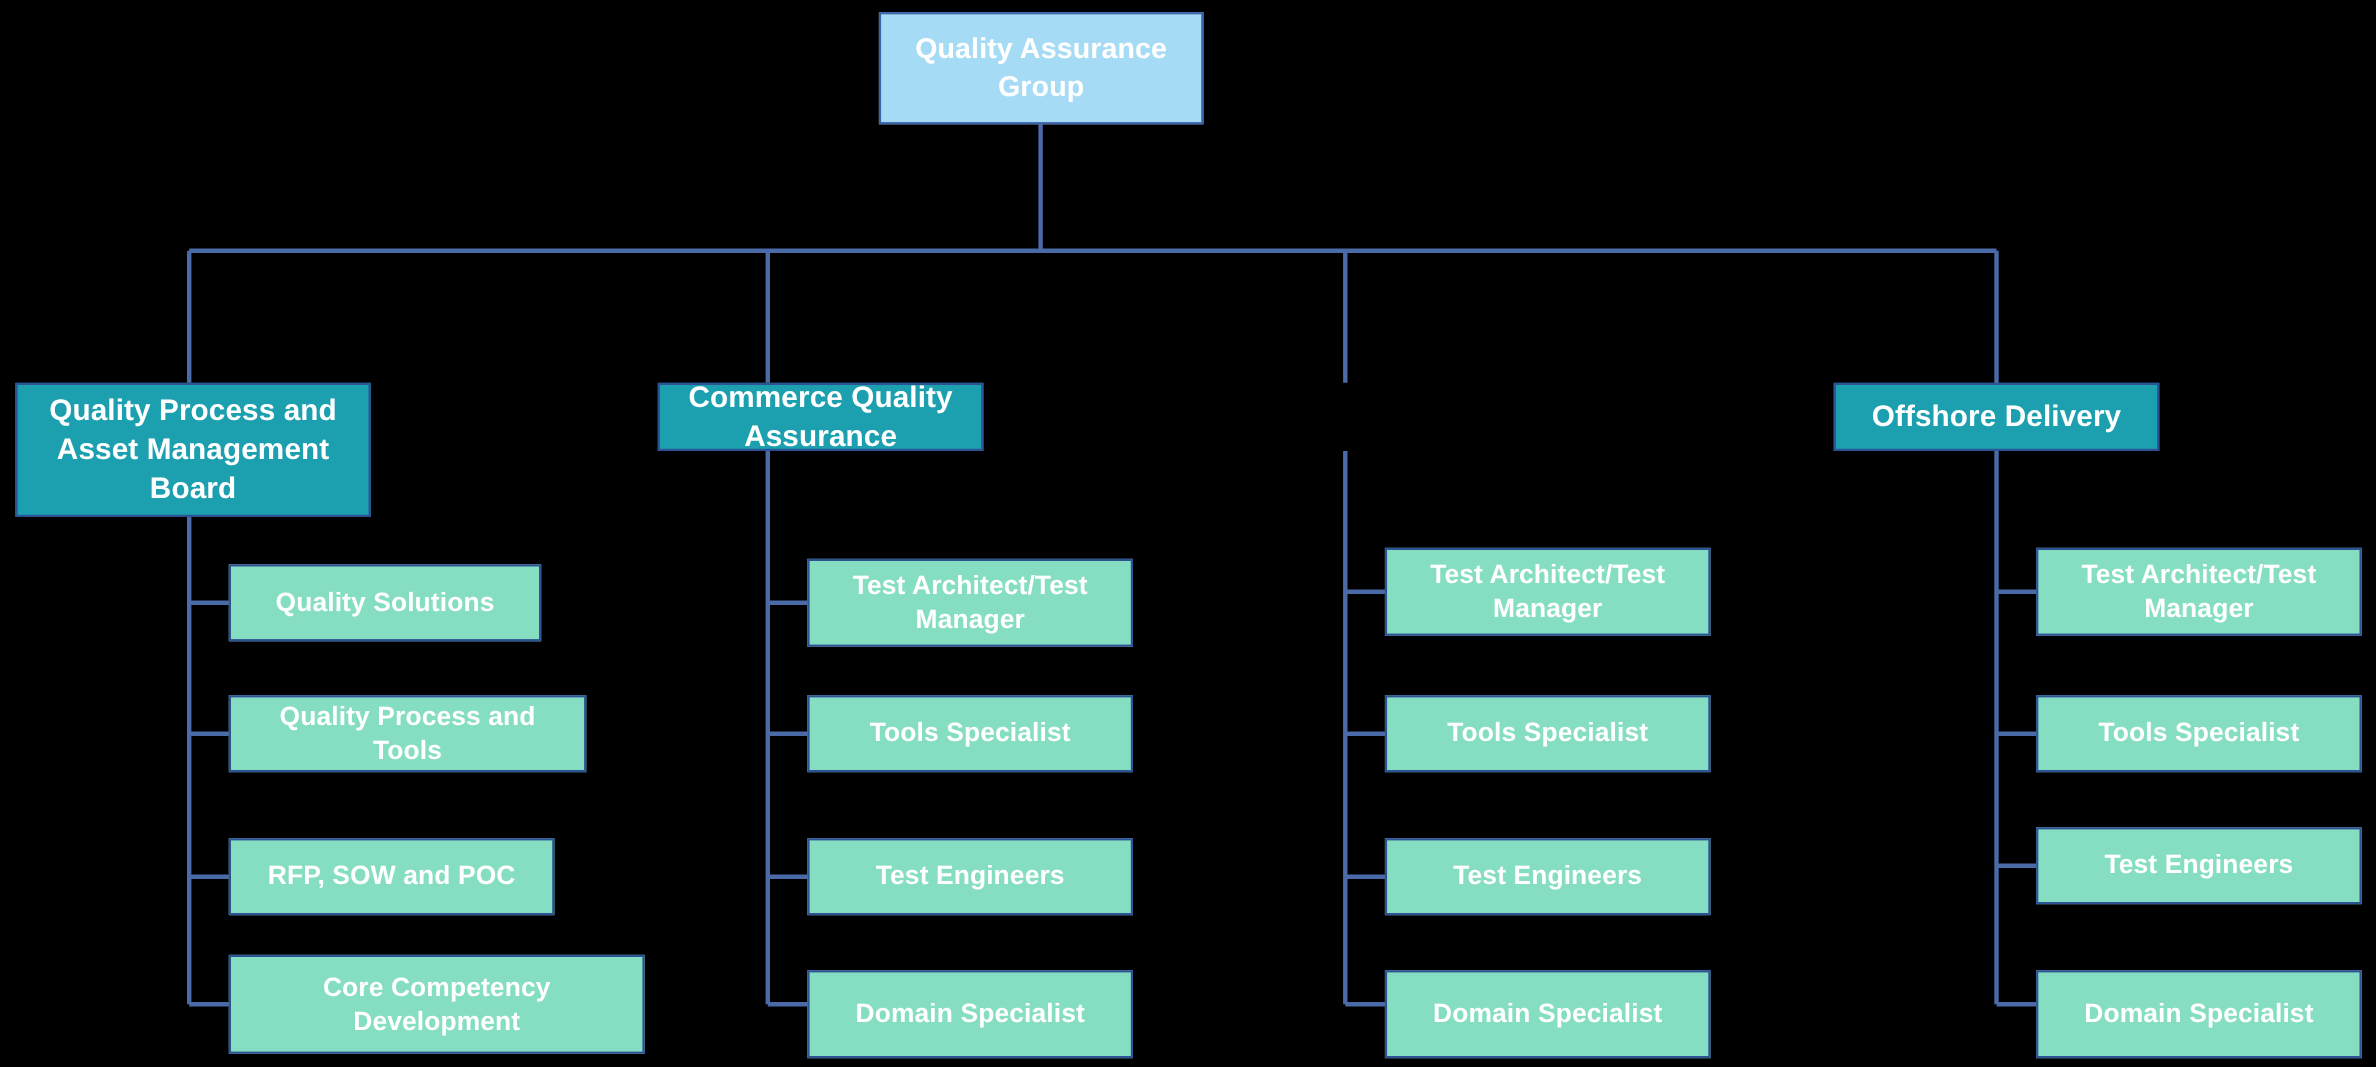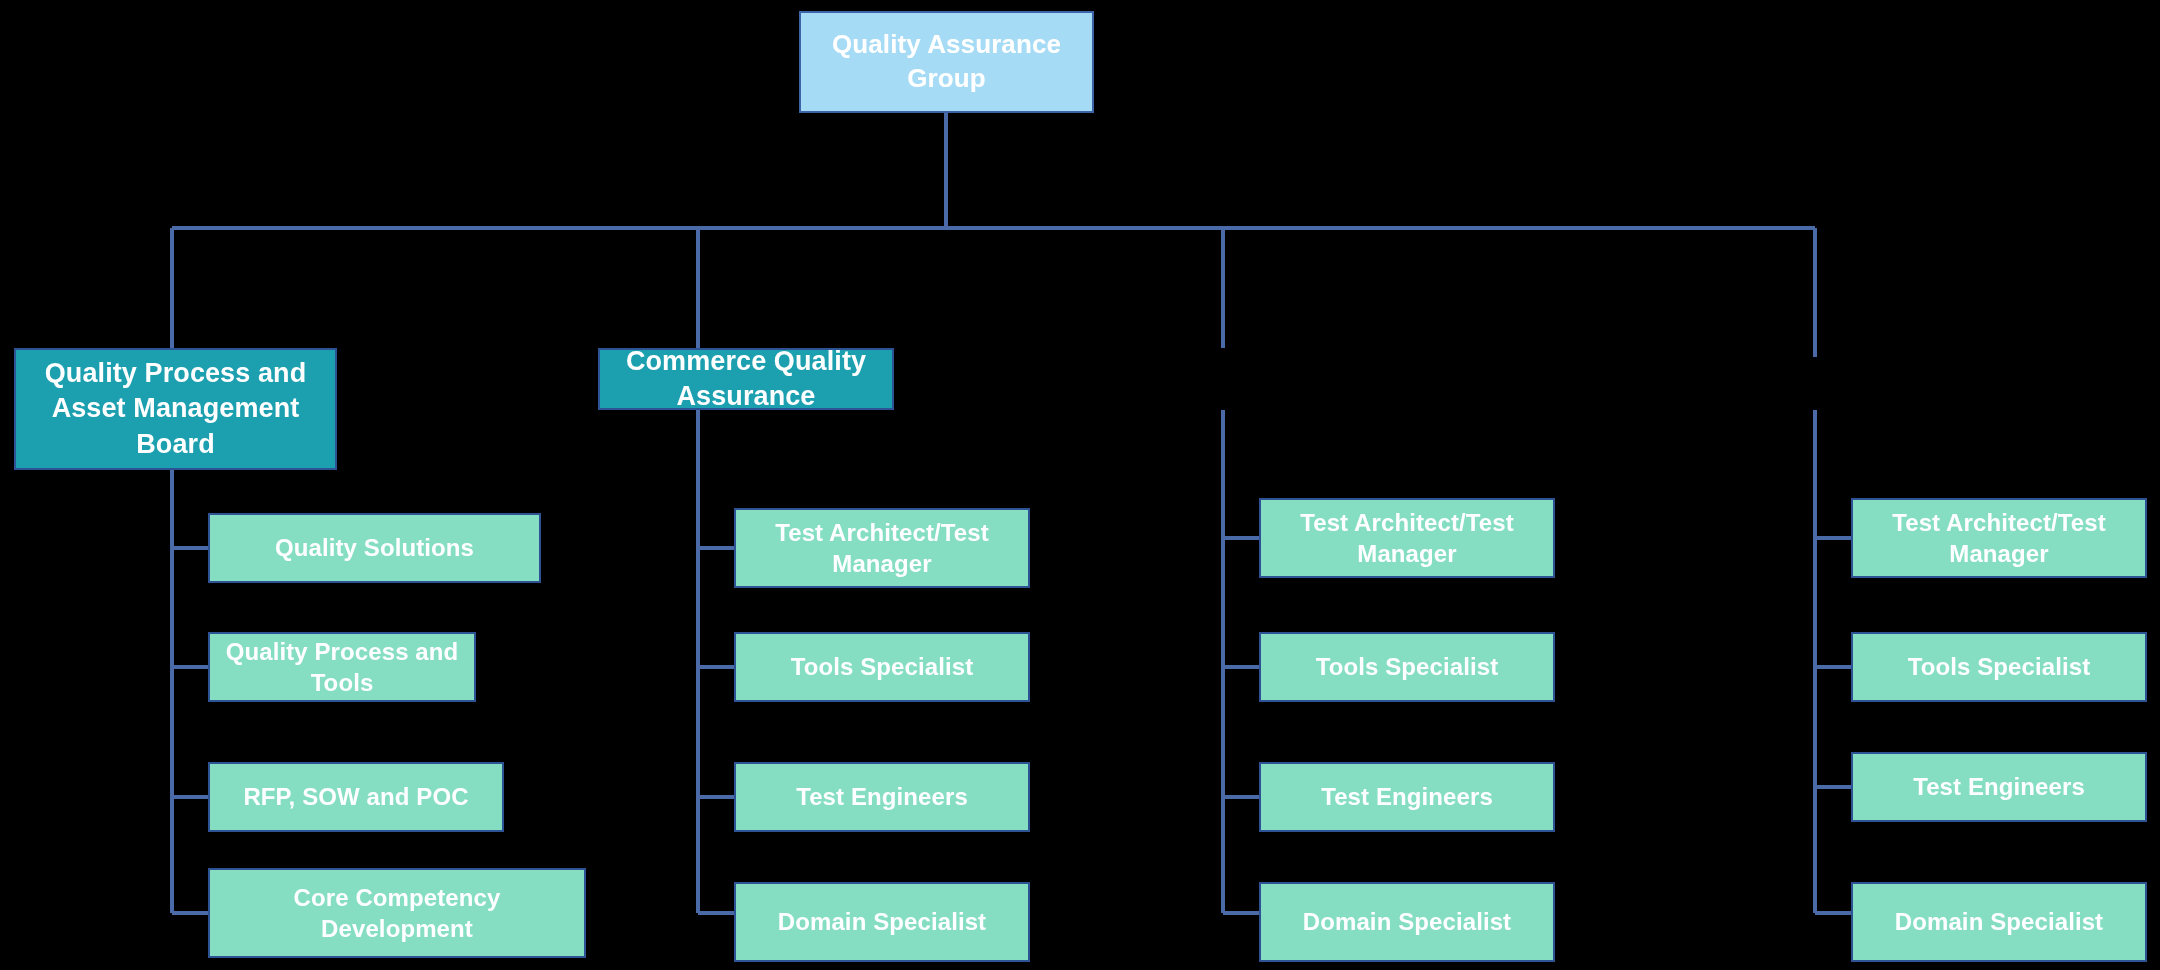--- a/index.html
+++ b/index.html
@@ -102,24 +102,24 @@
     </g>
   </svg>
 
   <div class="node node-div" style="left:14px; top:348px; width:323px; height:122px;">
     <span class="node-label">Quality Process and Asset Management Board</span>
   </div>
 
   <div class="node node-root" style="left:799px; top:11px; width:295px; height:102px;">
     <span class="node-label">Quality Assurance Group</span>
   </div>
-  <div class="node node-leaf" style="left:208px; top:513px; width:333px; height:70px;">
+  <div class="node node-leaf" style="left:208px; top:513px; width:284px; height:70px;">
     <span class="node-label">Quality Solutions</span>
   </div>
-  <div class="node node-leaf" style="left:208px; top:632px; width:268px; height:70px;">
+  <div class="node node-leaf" style="left:208px; top:632px; width:325px; height:70px;">
     <span class="node-label">Quality Process and Tools</span>
   </div>
   <div class="node node-leaf" style="left:208px; top:762px; width:296px; height:70px;">
     <span class="node-label">RFP, SOW and POC</span>
   </div>
   <div class="node node-leaf" style="left:208px; top:868px; width:378px; height:90px;">
     <span class="node-label">Core Competency Development</span>
   </div>
 
   <div class="node node-div" style="left:550px; top:348px; width:296px; height:62px;margin-left:48px;">
@@ -144,20 +144,23 @@
   <div class="node node-leaf" style="left:1259px; top:632px; width:296px; height:70px;">
     <span class="node-label">Tools Specialist</span>
   </div>
   <div class="node node-leaf" style="left:1259px; top:762px; width:296px; height:70px;">
     <span class="node-label">Test Engineers</span>
   </div>
   <div class="node node-leaf" style="left:1259px; top:882px; width:296px; height:80px;">
     <span class="node-label">Domain Specialist</span>
   </div>
 
+  <div class="node node-div" style="left:1667px; top:348px; width:296px; height:62px;">
+    <span class="node-label">Offshore Delivery</span>
+  </div>
   <div class="node node-leaf" style="left:1851px; top:498px; width:296px; height:80px;">
     <span class="node-label">Test Architect/Test Manager</span>
   </div>
   <div class="node node-leaf" style="left:1851px; top:632px; width:296px; height:70px;">
     <span class="node-label">Tools Specialist</span>
   </div>
   <div class="node node-leaf" style="left:1851px; top:752px; width:296px; height:70px;">
     <span class="node-label">Test Engineers</span>
   </div>
   <div class="node node-leaf" style="left:1851px; top:882px; width:296px; height:80px;">

